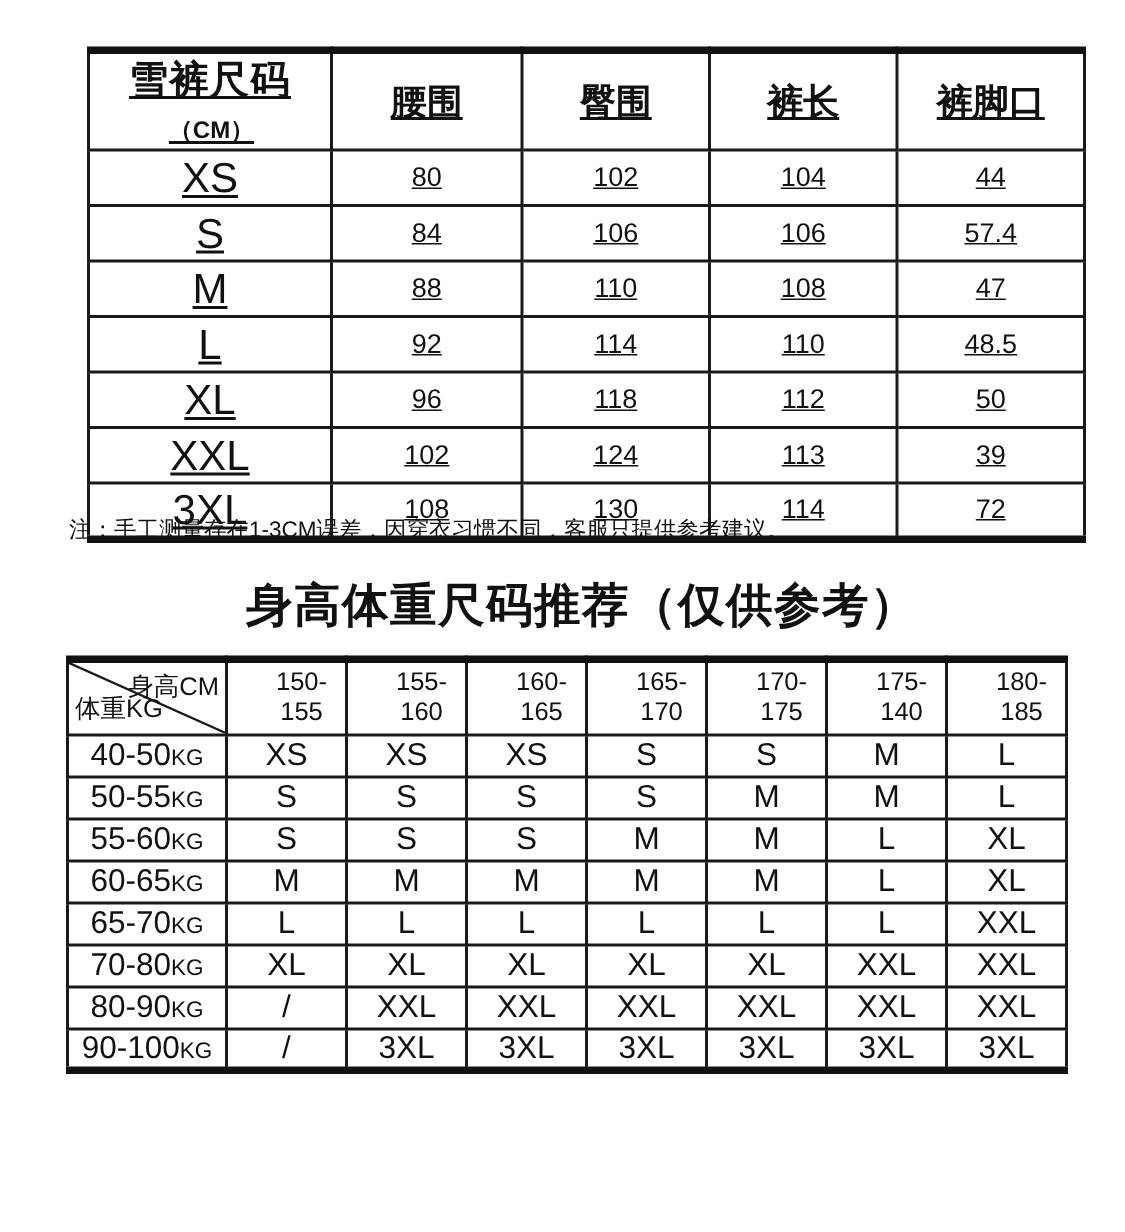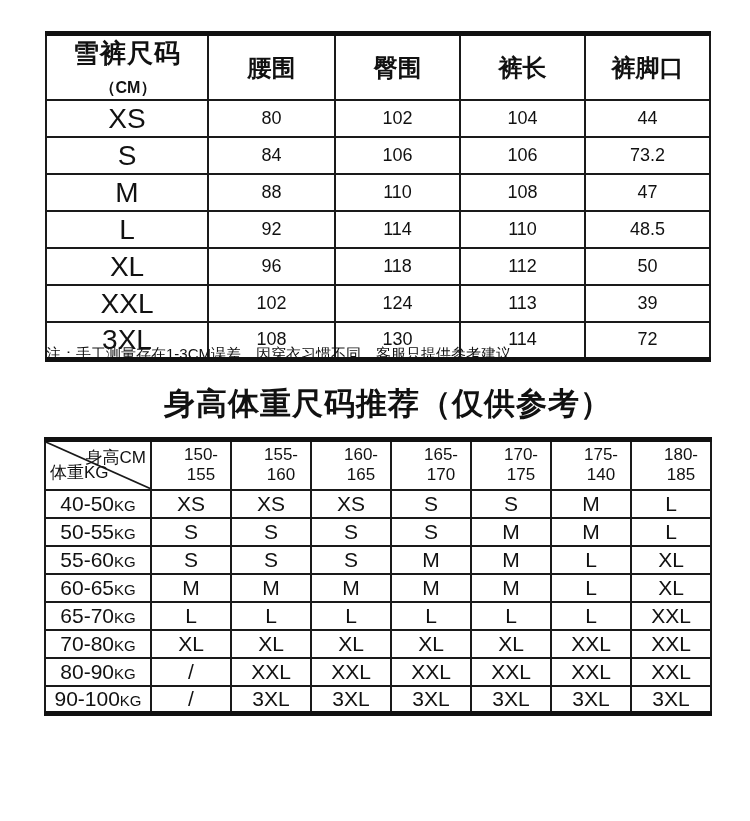--- a/index.html
+++ b/index.html
@@ -10,22 +10,22 @@
     font-family: "Liberation Sans", sans-serif;
     color: #111111;
   }
   #page { position: relative; width: 750px; height: 821px; overflow: hidden; background:#fff; }
 
   table { border-collapse: collapse; table-layout: fixed; background: #fff; }
   th, td { padding: 0; text-align: center; vertical-align: middle; }
 
   
   .size-table {
-    position: absolute; left: 45px; top: 31px; width: 664px;
-    border-top: 5px solid #111; border-bottom: 5px solid #111;
+    position: absolute; left: 58px; top: 31px; width: 664px;
+    border-top: 5px solid #111; border-bottom: 5px solid #111; text-decoration: underline;
   }
   .size-table th, .size-table td { border: 2px solid #1a1a1a; }
   .size-table thead tr { height: 40px; }
   .size-table tbody tr { height: 37px; }
   .size-table thead th { font-size: 24px; font-weight: 700; }
   .t-main { font-size: 26px; font-weight: 700; letter-spacing: 1px; }
   .t-unit { font-size: 16px; font-weight: 700; margin-left: 2px; }
   .cell-size { font-size: 28px; font-weight: 400; }
   .cell-num  { font-size: 18px; font-weight: 400; }
 
@@ -90,21 +90,21 @@
           <td class="cell-num">80</td>
           <td class="cell-num">102</td>
           <td class="cell-num">104</td>
           <td class="cell-num">44</td>
         </tr>
         <tr>
           <td class="cell-size">S</td>
           <td class="cell-num">84</td>
           <td class="cell-num">106</td>
           <td class="cell-num">106</td>
-          <td class="cell-num">73.2</td>
+          <td class="cell-num">57.4</td>
         </tr>
         <tr>
           <td class="cell-size">M</td>
           <td class="cell-num">88</td>
           <td class="cell-num">110</td>
           <td class="cell-num">108</td>
           <td class="cell-num">47</td>
         </tr>
         <tr>
           <td class="cell-size">L</td>

